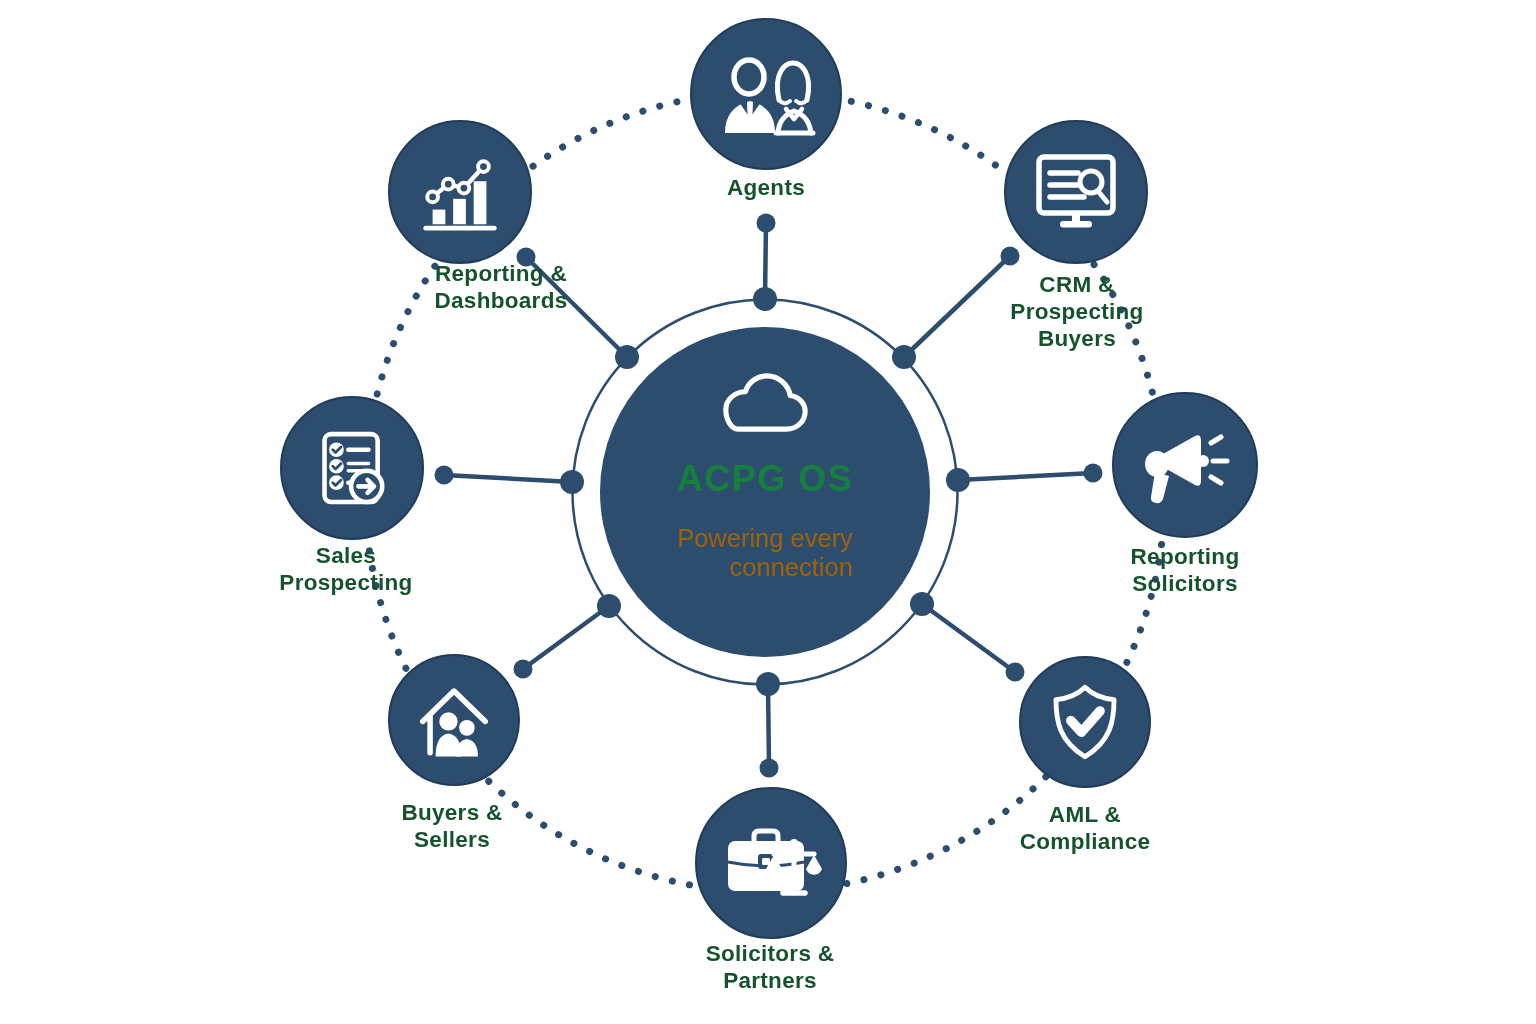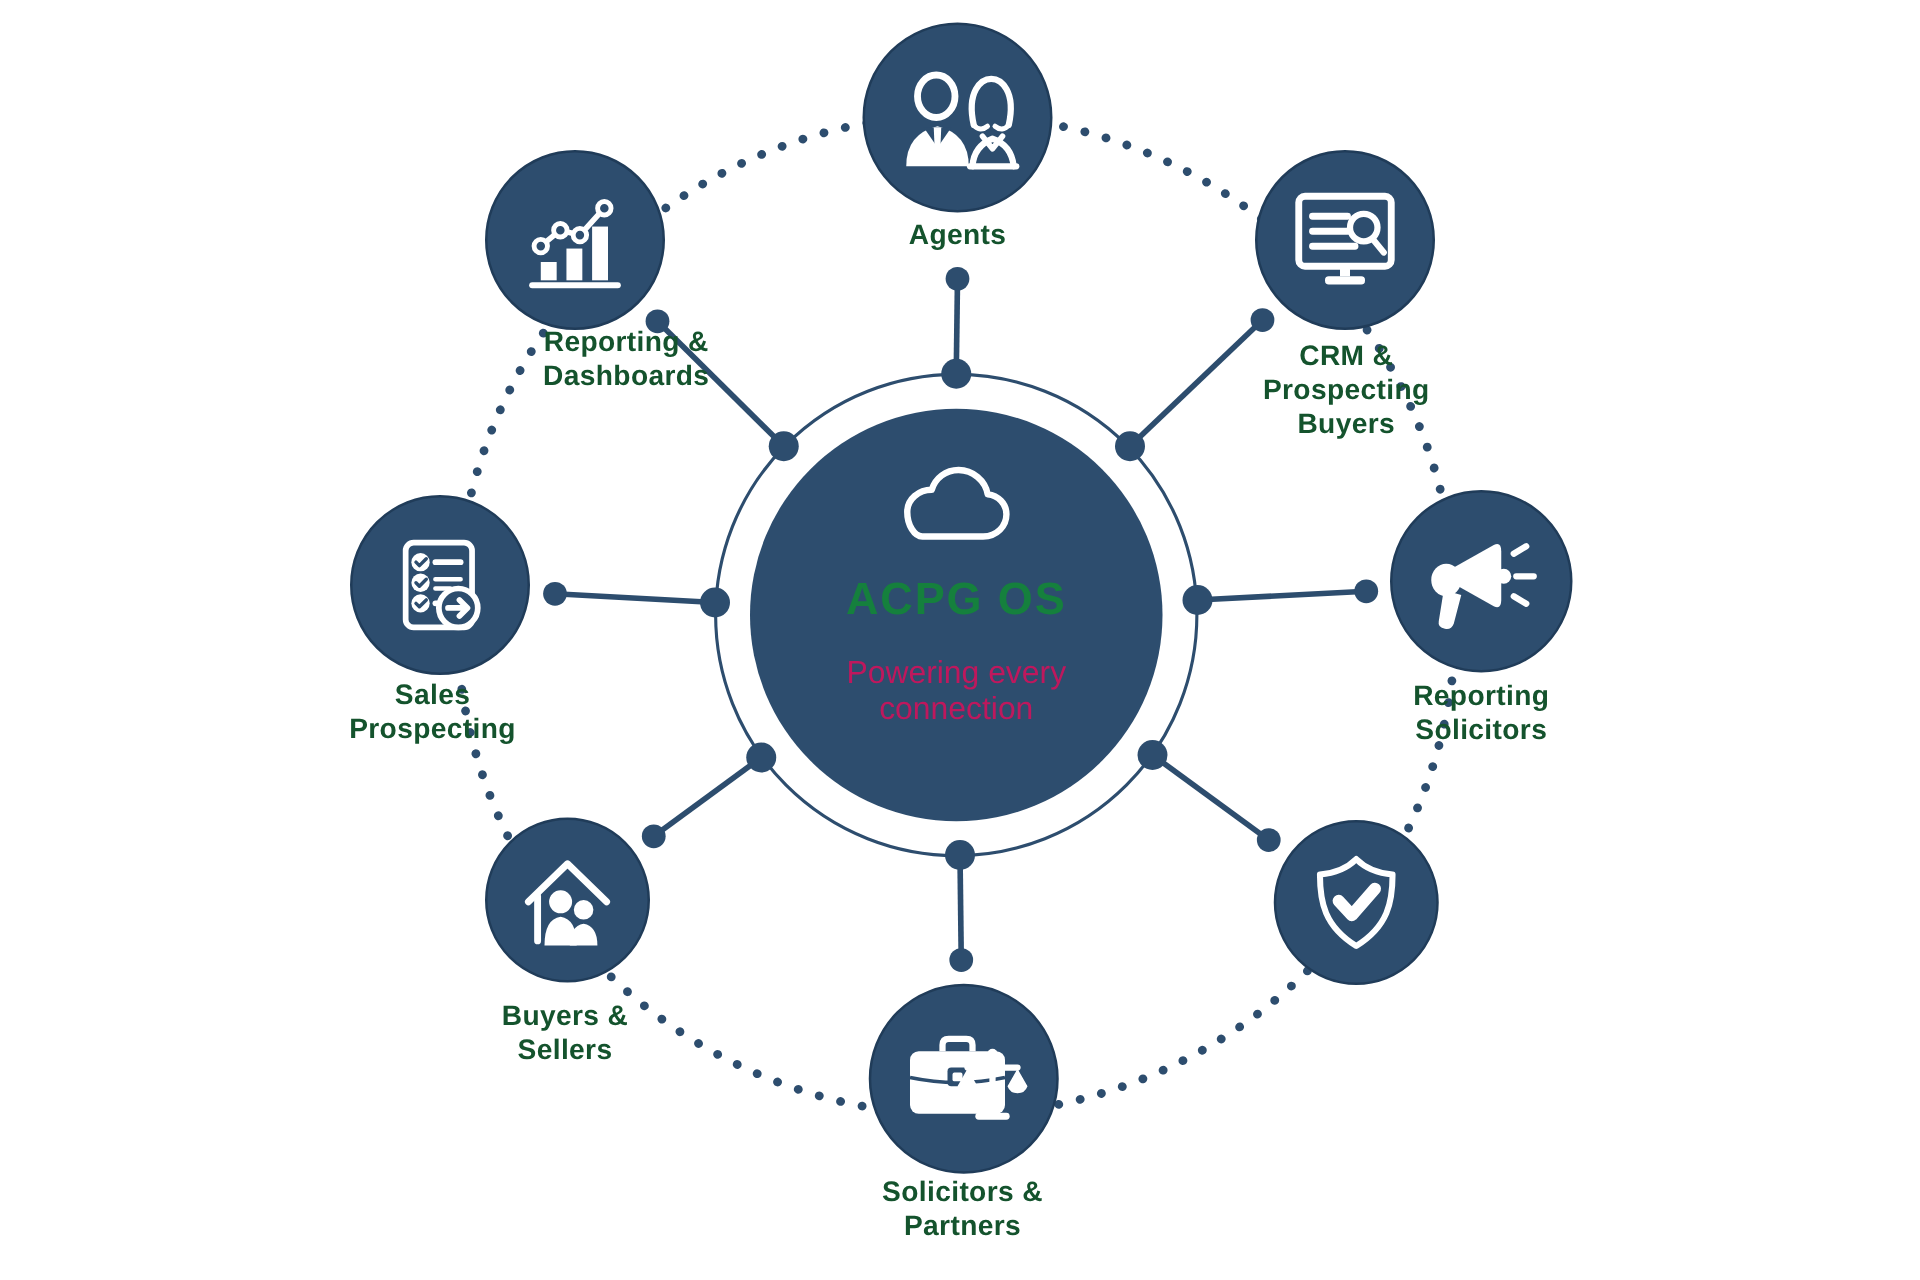--- a/index.html
+++ b/index.html
@@ -25,22 +25,22 @@
     text-align:center; color:#14532d; font-size:22.5px; font-weight:700;
     line-height:27px; letter-spacing:0.3px; white-space:nowrap;
   }
   .hub-title {
     position:absolute; transform:translateX(-50%);
     color:#15803d; font-size:36px; font-weight:800; letter-spacing:1.5px;
     white-space:nowrap;
   }
   .hub-subtitle {
     position:absolute; transform:translateX(-50%);
-    color:#be185d; font-size:25.5px; font-weight:500; line-height:29px;
-    text-align:center; white-space:nowrap;
+    color:#a16207; font-size:25.5px; font-weight:500; line-height:29px;
+    text-align:right; white-space:nowrap;
   }
   .cloud { position:absolute; }
 </style>
 </head>
 <body>
 
 <div class="stage">
 
   <svg class="bg" width="1536" height="1024" viewBox="0 0 1536 1024">
     <circle class="dotted" cx="765" cy="492" r="400"></circle>
@@ -144,20 +144,24 @@
   <div class="node-label" style="left:1185px; top:543px;">
     <div>Reporting</div>
     <div>Solicitors</div>
   </div>
 
   <div class="node" style="left:1019px; top:656px; width:132px; height:132px;">
     <svg width="88" height="84" viewBox="0 0 100 95">
       <path d="M50,8 C41,17 29,21 17,22 C17,47 21,69 50,87 C79,69 83,47 83,22 C71,21 59,17 50,8 Z" fill="none" stroke="#fff" stroke-width="5.5" stroke-linejoin="round"></path>
       <path d="M34,46 L46,59 L67,35" fill="none" stroke="#fff" stroke-width="11" stroke-linecap="round" stroke-linejoin="round"></path>
     </svg>
+  </div>
+  <div class="node-label" style="left:1085px; top:801px;">
+    <div>AML &amp;</div>
+    <div>Compliance</div>
   </div>
 
   <div class="node" style="left:695px; top:787px; width:152px; height:152px;">
     <svg width="110" height="95" viewBox="0 0 110 95">
       <path d="M38,25 v-5 q0,-5 5,-5 h14 q5,0 5,5 v5" fill="none" stroke="#fff" stroke-width="5"></path>
       <rect x="12" y="25" width="76" height="50" rx="7" fill="#fff"></rect>
       <path d="M12,46 Q50,54 88,46" fill="none" stroke="#2d4d6e" stroke-width="3"></path>
       <rect x="42" y="38" width="16" height="15" rx="3" fill="#2d4d6e"></rect>
       <rect x="46" y="42" width="8" height="7" rx="1.5" fill="#fff"></rect>
       <circle cx="78" cy="27" r="4" fill="#fff"></circle>

